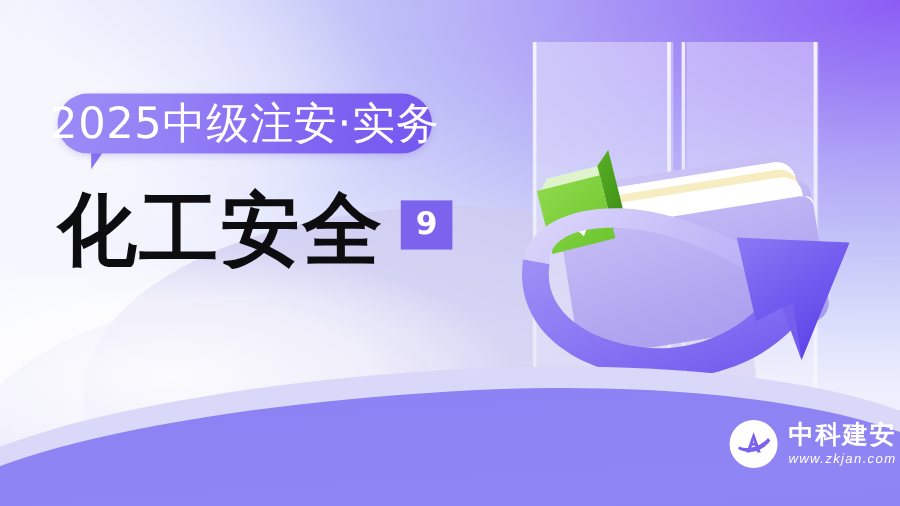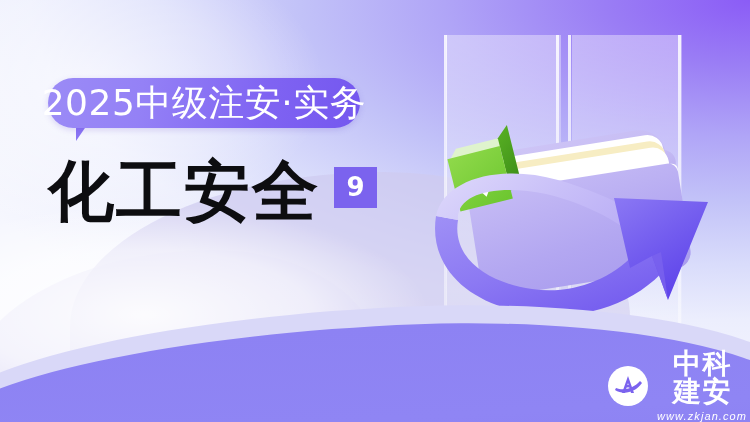--- a/index.html
+++ b/index.html
@@ -161,23 +161,22 @@
     position:absolute;left:608px;top:350px;
     display:flex;align-items:center;gap:9px;
   }
   .logo-mark{
     width:40px;height:40px;border-radius:50%;
     background:#ffffff;position:relative;flex:none;
     display:flex;align-items:center;justify-content:center;
   }
   .logo-text{display:flex;flex-direction:column;line-height:1;}
   .logo-cn{
-    color:#ffffff;font-size:28px;font-weight:700;letter-spacing:1.5px;
+    color:#ffffff;font-size:21px;font-weight:700;letter-spacing:1.5px;
     font-family:"DejaVu Sans","Liberation Sans",sans-serif;
-    margin-left:16px;
   }
   .logo-url{
     color:#ffffff;font-size:11px;letter-spacing:1.1px;margin-top:5px;
     font-family:"Liberation Sans",sans-serif;
     font-style:italic;
   }
 </style>
 </head>
 <body>
 

